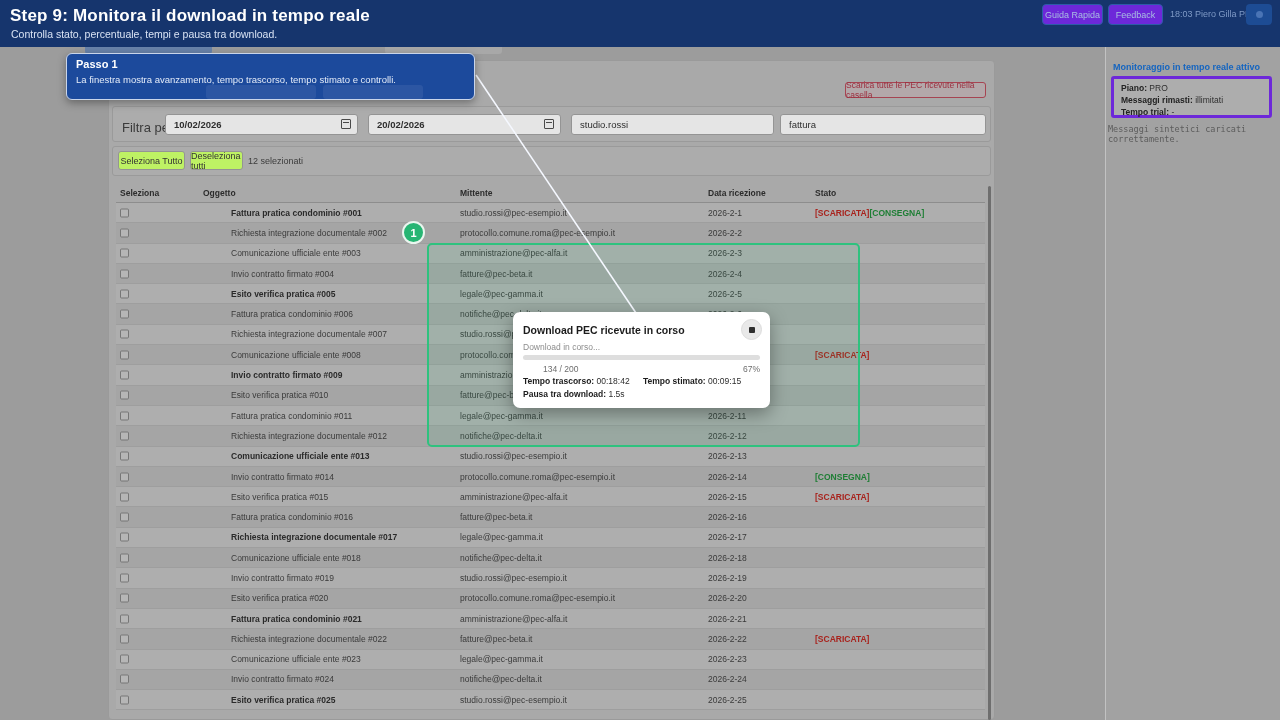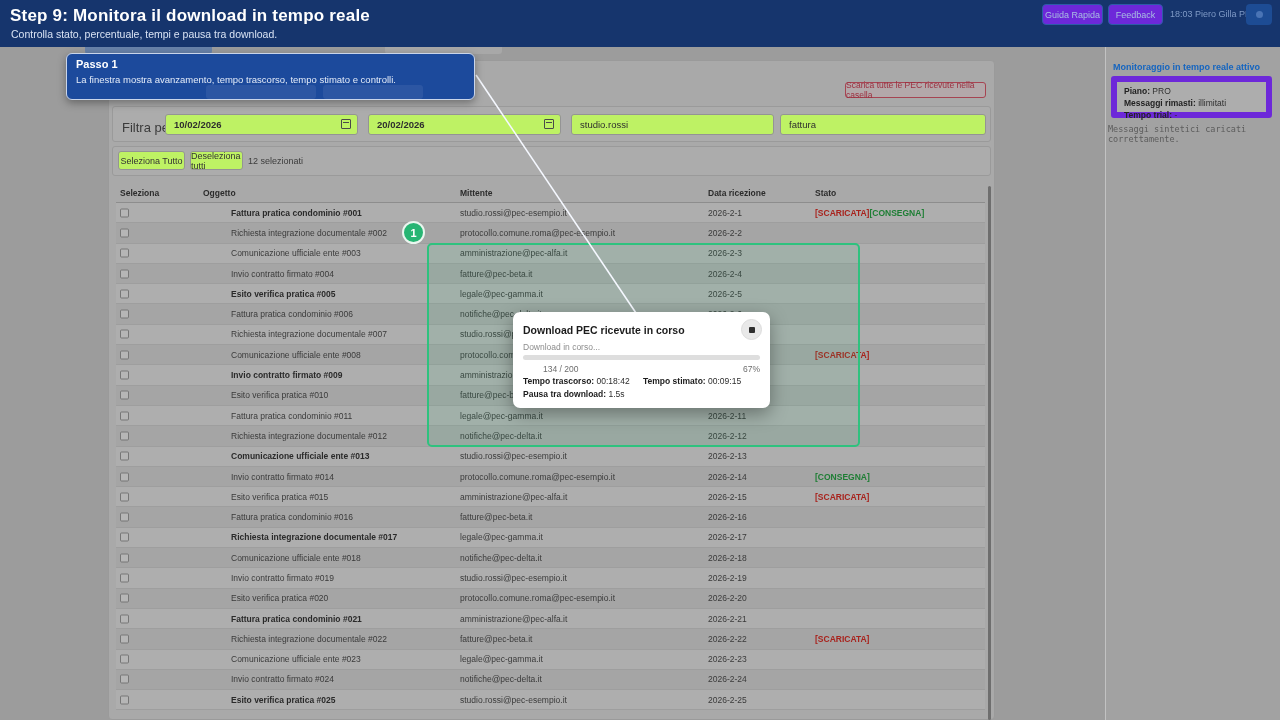--- a/index.html
+++ b/index.html
@@ -19,21 +19,21 @@
   .hdr-avatar .dot { width:7px; height:7px; border-radius:50%; background:#4a74b5; }
   .ghost-tab { top:39px; height:15px; border-radius:3px; z-index:29; }
 
   
   .card { left:108px; top:60px; width:887px; height:660px; background:#a9a9a9; border:1px solid #9a9a9a; border-radius:4px; z-index:1; }
   .dl-all-btn { left:845px; top:82px; width:141px; height:16px; background:#b3a8aa; border:1px solid #a64452;
                 border-radius:3px; color:#9c2f3f; font-size:8.5px; display:flex; align-items:center; justify-content:center; z-index:2; }
 
   .filter-bar { left:112px; top:106px; width:879px; height:36px; background:#acacac; border:1px solid #9a9a9a; border-radius:3px; z-index:2; }
   .filter-label { left:122px; top:120px; font-size:13px; color:#3a3a3a; z-index:3; }
-  .inp { top:114px; height:21px; background:#bef264; border:1px solid #949494; border-radius:3px;
+  .inp { top:114px; height:21px; background:#e5e5e5; border:1px solid #949494; border-radius:3px;
          font-size:9.5px; color:#2e2e2e; display:flex; align-items:center; padding:0 8px; z-index:3; font-weight:bold;}
   .inp.plain { font-weight:normal; }
   .cal-ico { position:absolute; right:6px; top:4px; width:10px; height:10px; border:1.2px solid #4a4a4a; border-radius:1px; }
   .cal-ico:before { content:""; position:absolute; left:1px; top:1.5px; width:6px; height:1.2px; background:#4a4a4a; }
 
   .sel-bar { left:112px; top:146px; width:879px; height:30px; background:#acacac; border:1px solid #9a9a9a; border-radius:3px; z-index:2; }
   .sel-btn { top:151px; height:19px; background:#bef264; border:1px solid #949494; border-radius:3px;
              color:#333; font-size:9px; display:flex; align-items:center; justify-content:center; z-index:3; }
   .sel-count { left:248px; top:156px; font-size:9px; color:#3c3c3c; z-index:3; }
 
@@ -81,21 +81,21 @@
   .pbar { position:absolute; left:10px; top:43px; width:237px; height:5px; background:#dedede; border-radius:3px; }
   .pfill { height:5px; background:#3b82f6; border-radius:3px; }
   .pcount { position:absolute; left:10px; top:52px; font-size:8.5px; color:#6d6d6d;margin-left:20px; }
   .ppct { position:absolute; right:10px; top:52px; font-size:8.5px; color:#6d6d6d; }
   .mstat { position:absolute; font-size:8.5px; color:#2d2d2d; }
   .mstat b { color:#1c1c1c; }
 
   
   .side-bg { left:1105px; top:47px; width:175px; height:673px; background:#a2a2a2; border-left:1px solid #c2c2c2; z-index:1; }
   .side-title { left:1113px; top:62px; font-size:9px; font-weight:bold; color:#1565c0; z-index:2; }
-  .side-box { left:1111px; top:76px; width:161px; height:42px; background:#adadad; border:6px solid #6d28d9; border-radius:3px; z-index:2; }
+  .side-box { left:1111px; top:76px; width:161px; height:42px; background:#adadad; border:3px solid #6d28d9; border-radius:3px; z-index:2; }
   .side-box .ln { position:absolute; left:7px; font-size:8.5px; color:#2f2f2f; white-space:nowrap; }
   .side-box .ln b { color:#222; }
   .side-log { left:1108px; top:124px; width:168px; font-family:"DejaVu Sans Mono", monospace; font-size:8.5px; color:#5c5c5c; z-index:2; }
 </style>
 </head>
 <body>
 
 <div class="abs ghost-tab" style="left:85px; width:127px; background:rgba(62,110,180,.55);"></div>
 <div class="abs ghost-tab" style="left:385px; width:117px; background:rgba(255,255,255,.12);"></div>
 

